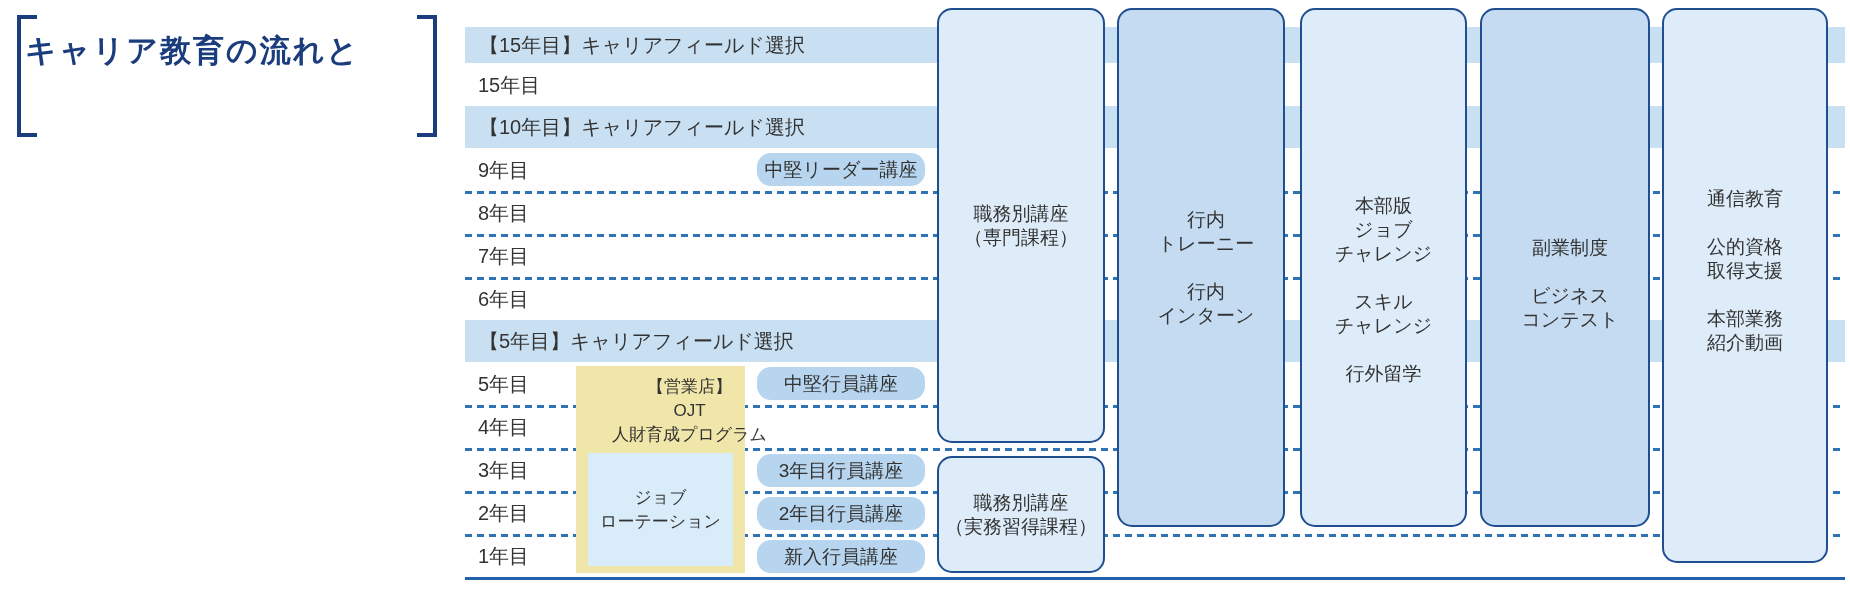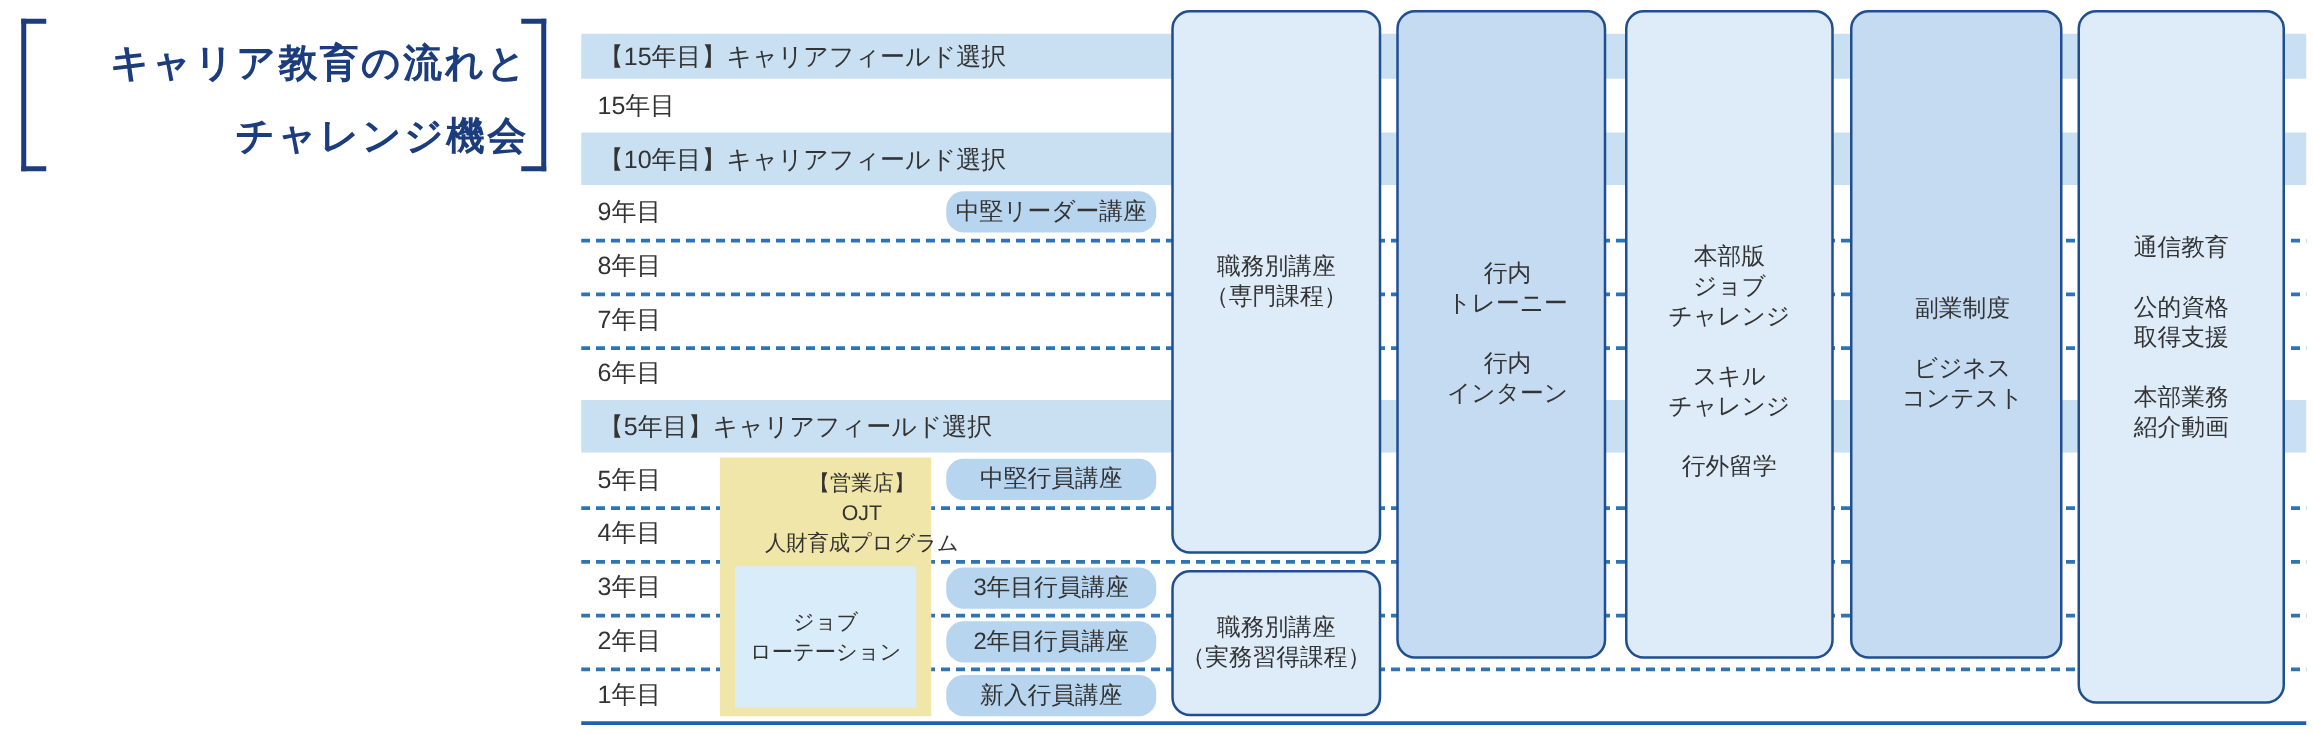--- a/index.html
+++ b/index.html
@@ -2,21 +2,21 @@
 <html><head>
 <meta charset="utf-8">
 <style>
   html,body{margin:0;padding:0;background:#ffffff;}
   #canvas{
     position:relative;width:1850px;height:594px;background:#ffffff;overflow:hidden;
     font-family:"Liberation Sans","DejaVu Sans",sans-serif;color:#333333;
   }
   
   .title-line{
-    position:absolute;left:25px;width:398px;text-align:right;
+    position:absolute;left:25px;width:398px;text-align:left;
     font-size:31px;font-weight:bold;color:#1b3d7d;letter-spacing:2px;white-space:nowrap;
   }
   #title-line1{top:30px;}
   #title-line2{top:88px;}
   .bracket{position:absolute;top:15px;height:114px;width:16px;}
   #bracket-left{left:17px;border-left:4px solid #1b3d7d;border-top:4px solid #1b3d7d;border-bottom:4px solid #1b3d7d;}
   #bracket-right{left:417px;border-right:4px solid #1b3d7d;border-top:4px solid #1b3d7d;border-bottom:4px solid #1b3d7d;}
   
   .band{position:absolute;left:465px;width:1380px;background:#c9dff2;}
   #band-15{top:27px;height:36px;}
@@ -70,21 +70,20 @@
   #program-6{left:937px;top:456px;width:168px;height:117px;}
 </style>
 </head>
 <body>
 
 <div id="canvas">
 
   <div id="bracket-left" class="bracket"></div>
   <div id="bracket-right" class="bracket"></div>
   <div id="title-line1" class="title-line">キャリア教育の流れと</div>
-  <div id="title-line2" class="title-line">チャレンジ機会</div>
 
   <div id="band-15" class="band">
     <div class="band-label">【15年目】キャリアフィールド選択</div>
   </div>
   <div id="band-10" class="band">
     <div class="band-label">【10年目】キャリアフィールド選択</div>
   </div>
   <div id="band-5" class="band">
     <div class="band-label">【5年目】キャリアフィールド選択</div>
   </div>

